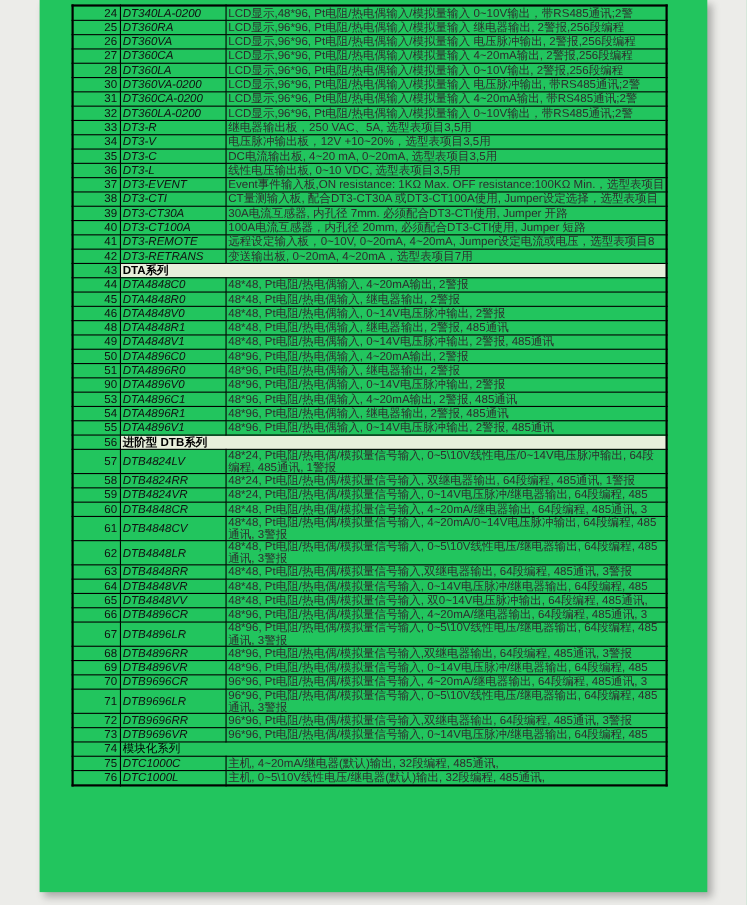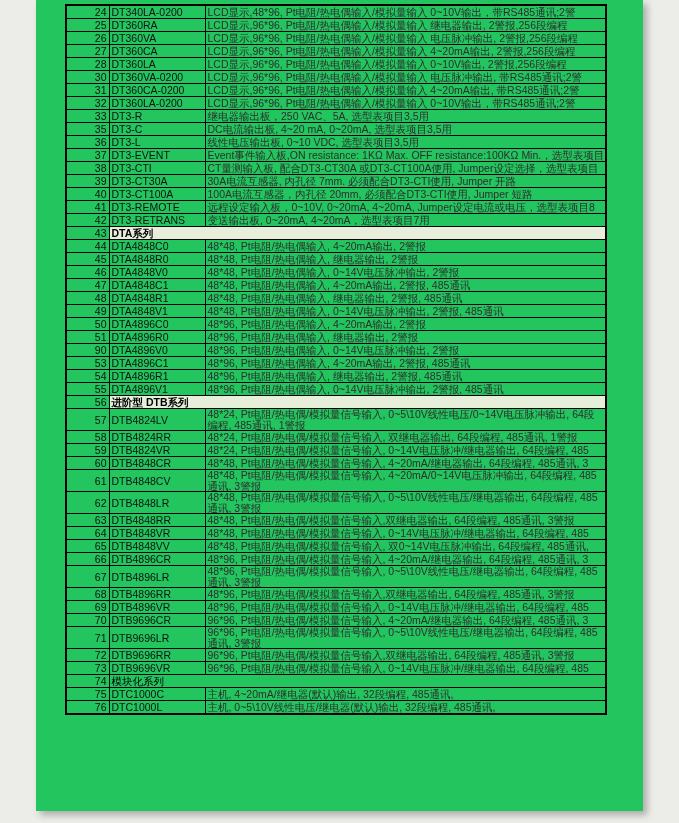--- a/index.html
+++ b/index.html
@@ -25,21 +25,21 @@
     border:1px solid #000;
     height:12px;
     padding:0 2px;
     overflow:hidden;
     white-space:nowrap;
     font-size:10.5px;
     line-height:12px;
     vertical-align:middle;
   }
   td.num{width:39px;text-align:right;padding-right:3px;font-size:11px;color:#111;}
-  td.model{width:92px;padding-left:2px;color:#111;}
+  td.model{width:92px;padding-left:2px;color:#111;font-style:italic;}
   td.desc{width:393px;padding-left:3px;color:#2e2e2e;}
   tr.double td{height:21px;margin-top:20px;}
   tr.double td.desc{white-space:normal;word-break:break-all;line-height:10.5px;}
   td.section{text-align:left;font-weight:bold;color:#000;}
   td.section.green{background:var(--section-bg,#e7efdb);}
   td.section.plain{font-weight:normal;}
 </style>
 </head>
 <body style="background: rgb(236, 236, 233);">
 
@@ -91,20 +91,25 @@
             <td class="num">32</td>
             <td class="model">DT360LA-0200</td>
             <td class="desc">LCD显示,96*96, Pt电阻/热电偶输入/模拟量输入 0~10V输出，带RS485通讯;2警</td>
           </tr>
           <tr>
             <td class="num">33</td>
             <td class="model">DT3-R</td>
             <td class="desc">继电器输出板，250 VAC、5A, 选型表项目3,5用</td>
           </tr>
           <tr>
+            <td class="num">34</td>
+            <td class="model">DT3-V</td>
+            <td class="desc">电压脉冲输出板，12V +10~20%，选型表项目3,5用</td>
+          </tr>
+          <tr>
             <td class="num">35</td>
             <td class="model">DT3-C</td>
             <td class="desc">DC电流输出板, 4~20 mA, 0~20mA, 选型表项目3,5用</td>
           </tr>
           <tr>
             <td class="num">36</td>
             <td class="model">DT3-L</td>
             <td class="desc">线性电压输出板, 0~10 VDC, 选型表项目3,5用</td>
           </tr>
           <tr>
@@ -148,25 +153,20 @@
           </tr>
           <tr>
             <td class="num">45</td>
             <td class="model">DTA4848R0</td>
             <td class="desc">48*48, Pt电阻/热电偶输入, 继电器输出, 2警报</td>
           </tr>
           <tr>
             <td class="num">46</td>
             <td class="model">DTA4848V0</td>
             <td class="desc">48*48, Pt电阻/热电偶输入, 0~14V电压脉冲输出, 2警报</td>
-          </tr>
-          <tr>
-            <td class="num">47</td>
-            <td class="model">DTA4848C1</td>
-            <td class="desc">48*48, Pt电阻/热电偶输入, 4~20mA输出, 2警报, 485通讯</td>
           </tr>
           <tr>
             <td class="num">48</td>
             <td class="model">DTA4848R1</td>
             <td class="desc">48*48, Pt电阻/热电偶输入, 继电器输出, 2警报, 485通讯</td>
           </tr>
           <tr>
             <td class="num">49</td>
             <td class="model">DTA4848V1</td>
             <td class="desc">48*48, Pt电阻/热电偶输入, 0~14V电压脉冲输出, 2警报, 485通讯</td>

